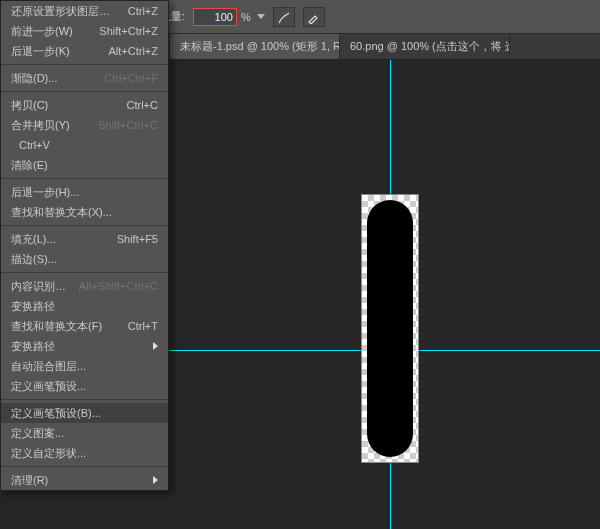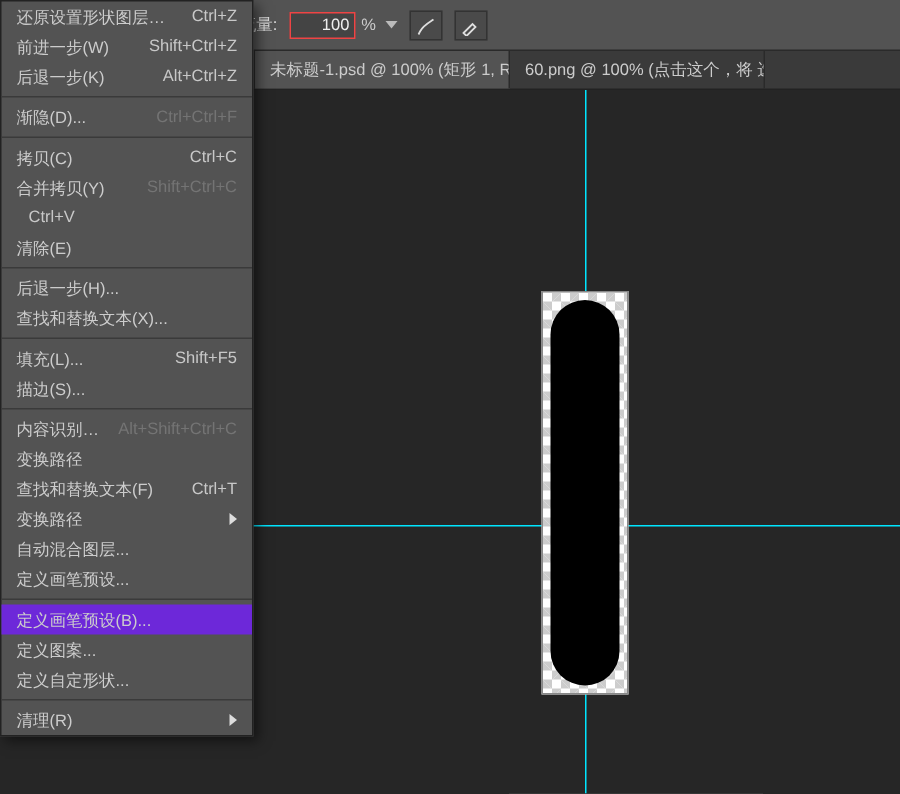--- a/index.html
+++ b/index.html
@@ -15,21 +15,21 @@
 .tab.active{background:#535353;color:#eee}
 .tab .x{color:#999;font-size:10px}
 .canvas-area{position:absolute;left:0;top:60px;right:0;bottom:0;background:#262626;z-index:0}
 .guide-v{position:absolute;top:0;bottom:0;width:1px;background:#00e5ff}
 .guide-h{position:absolute;left:0;right:0;height:1px;background:#00e5ff}
 .checker{position:absolute;background-image:linear-gradient(45deg,#ccc 25%,transparent 25%),linear-gradient(-45deg,#ccc 25%,transparent 25%),linear-gradient(45deg,transparent 75%,#ccc 75%),linear-gradient(-45deg,transparent 75%,#ccc 75%);background-size:12px 12px;background-position:0 0,0 6px,6px -6px,-6px 0;background-color:#fff;border:1px solid #888}
 .capsule{position:absolute;background:#000;border-radius:24px}
 .menu{position:absolute;left:0;top:0;width:169px;background:#535353;border:1px solid #222;box-shadow:3px 3px 8px rgba(0,0,0,.5);z-index:10}
 .menu .it{height:20px;display:flex;align-items:center;justify-content:space-between;padding:0 10px;color:#ddd}
 .menu .it.disabled{color:#7a7a7a}
-.menu .it.hi{background:#6d28d9;color:#fff}
+.menu .it.hi{background:#404040;color:#fff}
 .menu .sep{height:1px;background:#3a3a3a;margin:3px 0}
 .menu .it .lbl{white-space:nowrap;overflow:hidden;text-overflow:ellipsis;flex:1}
 .menu .it .sc{color:inherit;opacity:.85;margin-left:8px;white-space:nowrap}
 .menu .it.sub::after{content:"";width:0;height:0;border-top:4px solid transparent;border-bottom:4px solid transparent;border-left:5px solid currentColor;margin-left:6px}
 .brush-ic{width:14px;height:14px}
 .brush-ic path{stroke:#ddd;stroke-width:1.2;fill:none}
 </style>
 </head>
 <body>
 

